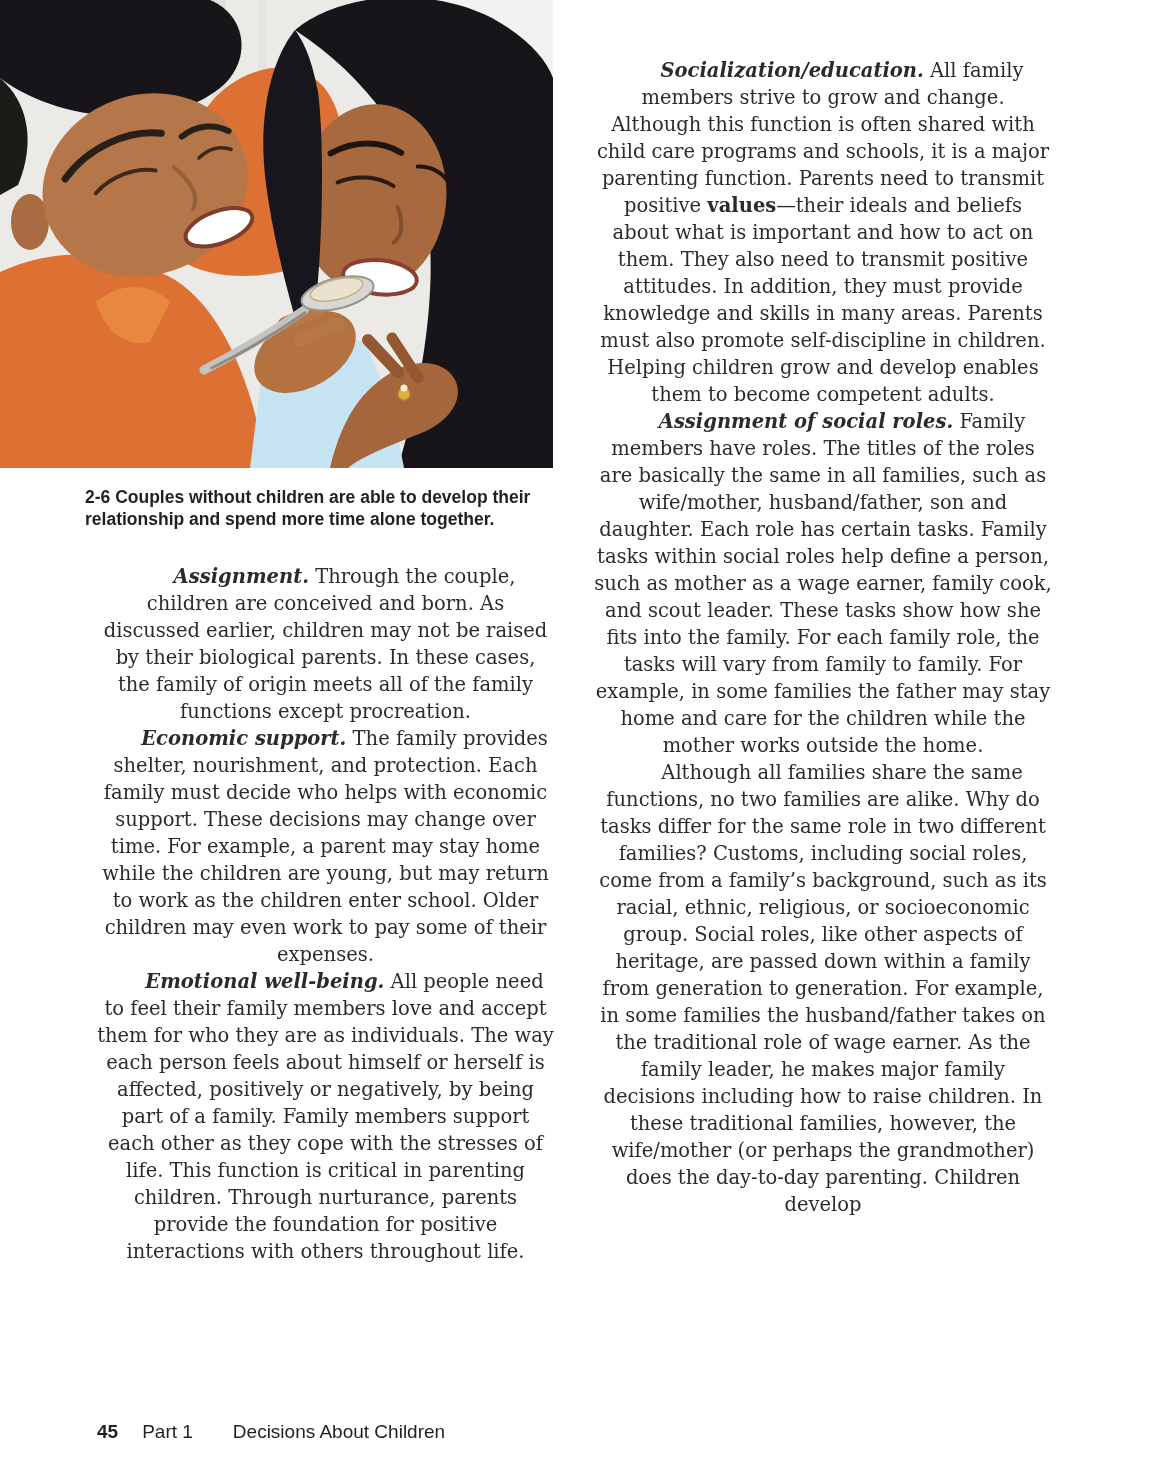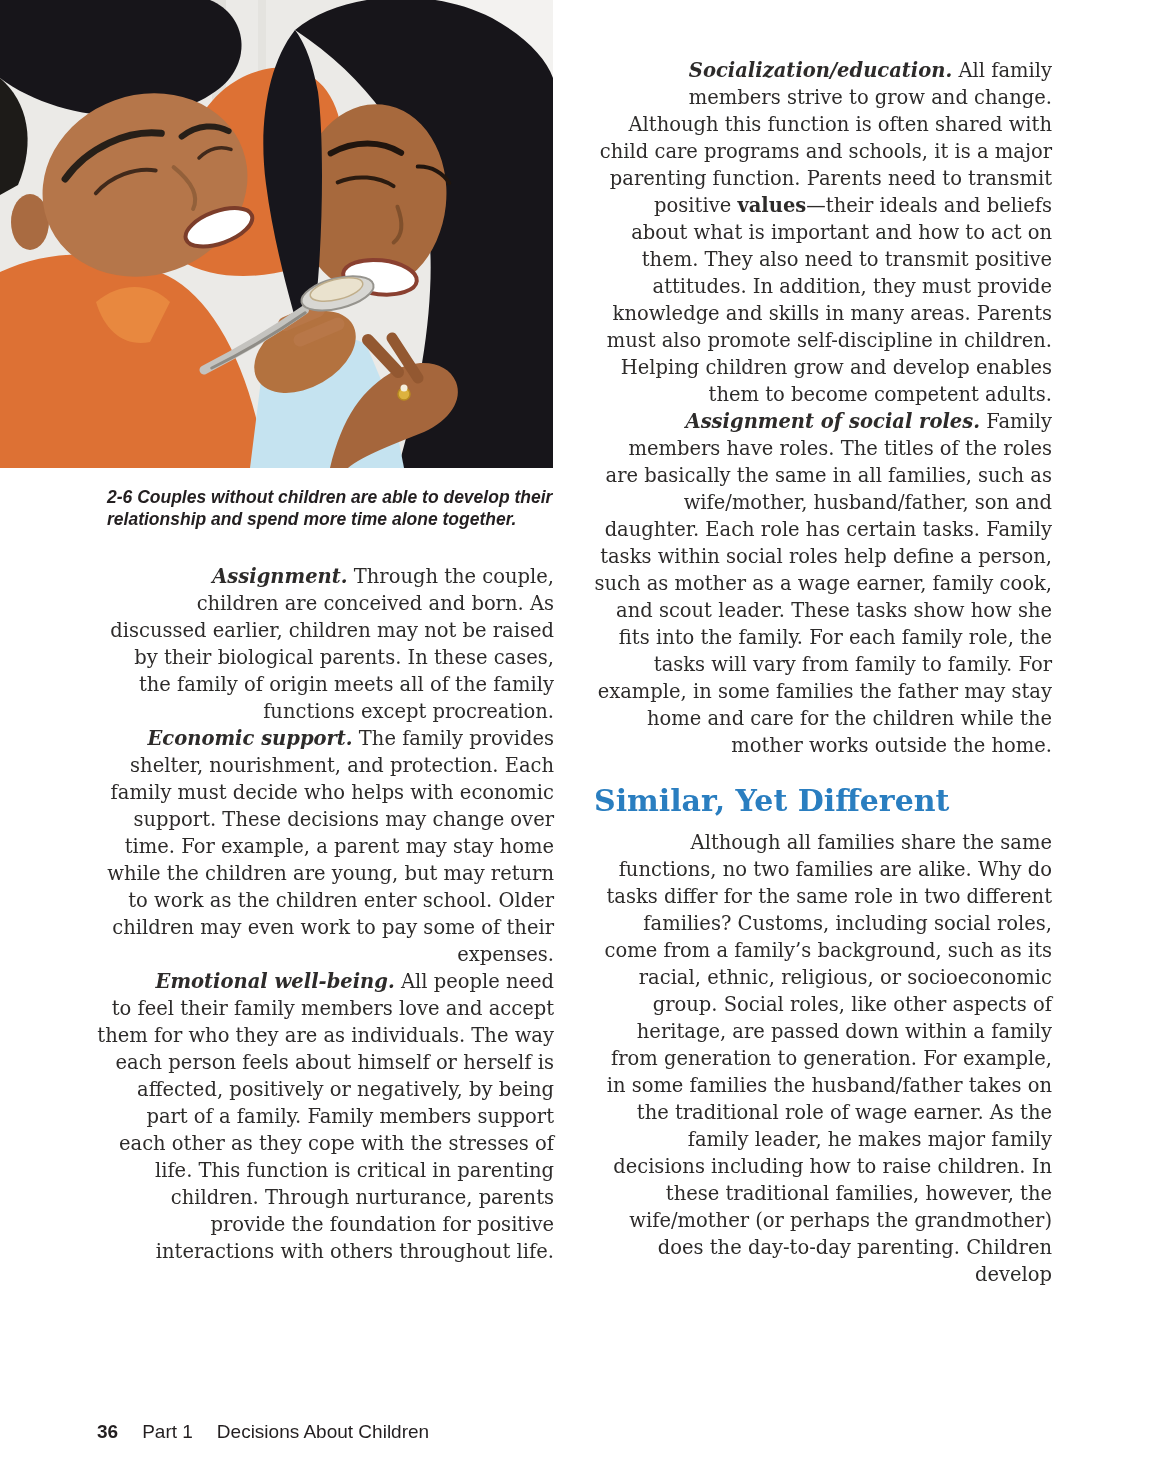--- a/index.html
+++ b/index.html
@@ -7,49 +7,49 @@
     width:1156px; height:1479px; position:relative;
     background:#ffffff; overflow:hidden;
     font-family:"DejaVu Serif", serif;
     -webkit-font-smoothing:antialiased;
   }
   .photo {
     position:absolute; left:0; top:0; width:553px; height:468px;
   }
   .photo svg { display:block; width:100%; height:100%; }
   .caption {
-    position:absolute; left:107px; top:486px; width:452px;
+    position:absolute; left:85px; top:486px; width:452px;
     font-family:"Liberation Sans", sans-serif; font-weight:bold;
-    font-size:17.5px; line-height:22px; color:#231f20;font-style:italic;
+    font-size:17.5px; line-height:22px; color:#231f20;
   }
   .col-left {
     position:absolute; left:97px; top:563px; width:457px;
   }
   .col-right {
     position:absolute; left:594px; top:57px; width:458px;
   }
   .para {
     margin:0; text-indent:38px;
     font-size:19.5px; line-height:27px; color:#2d2b2a;
-    text-align:right;
+    text-align:center;
   }
   .seg-lead { font-weight:bold; font-style:italic; }
   .seg-bold { font-weight:bold; }
   .section-heading {
     font-family:"DejaVu Serif", serif;
     font-size:30px; font-weight:bold; line-height:34px;
     margin:25px 0 11px 0;
   }
   .page-footer {
     position:absolute; left:97px; top:1421px;
     font-family:"Liberation Sans", sans-serif;
     font-size:19px; color:#231f20;
   }
   .page-footer .num { font-weight:bold; margin-right:24px; }
-  .page-footer .part { margin-right:24px; }
+  .page-footer .part { margin-right:40px; }
 </style>
 </head>
 <body>
 
 <div class="photo">
   <svg viewBox="0 0 553 468" preserveAspectRatio="none">
 
     <rect width="553" height="468" fill="#ebeae7"></rect>
     <rect x="430" y="0" width="123" height="468" fill="#f3f2f0"></rect>
     <rect x="212" y="0" width="14" height="130" fill="#e0dfdb"></rect>
@@ -113,21 +113,20 @@
     <p class="para"><span class="seg-lead">Assignment.</span><span class="seg-plain"> Through the couple, children are conceived and born. As discussed earlier, children may not be raised by their biological parents. In these cases, the family of origin meets all of the family functions except procreation.</span></p>
     <p class="para"><span class="seg-lead">Economic support.</span><span class="seg-plain"> The family provides shelter, nourishment, and protection. Each family must decide who helps with economic support. These decisions may change over time. For example, a parent may stay home while the children are young, but may return to work as the children enter school. Older children may even work to pay some of their expenses.</span></p>
     <p class="para"><span class="seg-lead">Emotional well-being.</span><span class="seg-plain"> All people need to feel their family members love and accept them for who they are as individuals. The way each person feels about himself or herself is affected, positively or negatively, by being part of a family. Family members support each other as they cope with the stresses of life. This function is critical in parenting children. Through nurturance, parents provide the foundation for positive interactions with others throughout life.</span></p>
   </div>
 
 <div class="col-right">
   <div>
       <p class="para"><span class="seg-lead">Socialization/education.</span><span class="seg-plain"> All family members strive to grow and change. Although this function is often shared with child care programs and schools, it is a major parenting function. Parents need to transmit positive </span><span class="seg-bold">values</span><span class="seg-plain">—their ideals and beliefs about what is important and how to act on them. They also need to transmit positive attitudes. In addition, they must provide knowledge and skills in many areas. Parents must also promote self-discipline in children. Helping children grow and develop enables them to become competent adults.</span></p>
       <p class="para"><span class="seg-lead">Assignment of social roles.</span><span class="seg-plain"> Family members have roles. The titles of the roles are basically the same in all families, such as wife/mother, husband/father, son and daughter. Each role has certain tasks. Family tasks within social roles help define a person, such as mother as a wage earner, family cook, and scout leader. These tasks show how she fits into the family. For each family role, the tasks will vary from family to family. For example, in some families the father may stay home and care for the children while the mother works outside the home.</span></p>
     </div>
-  <h2 class="section-heading" style="color: rgb(42, 126, 192);">Similar, Yet Different</h2>
   <div>
       <p class="para"><span class="seg-plain">Although all families share the same functions, no two families are alike. Why do tasks differ for the same role in two different families? Customs, including social roles, come from a family’s background, such as its racial, ethnic, religious, or socioeconomic group. Social roles, like other aspects of heritage, are passed down within a family from generation to generation. For example, in some families the husband/father takes on the traditional role of wage earner. As the family leader, he makes major family decisions including how to raise children. In these traditional families, however, the wife/mother (or perhaps the grandmother) does the day-to-day parenting. Children develop</span></p>
     </div>
 </div>
 
 <div class="page-footer">
-  <span class="num">36</span><span class="part">Part 1</span><span>Decisions About Children</span>
+  <span class="num">45</span><span class="part">Part 1</span><span>Decisions About Children</span>
 </div>
 
 </body></html>

